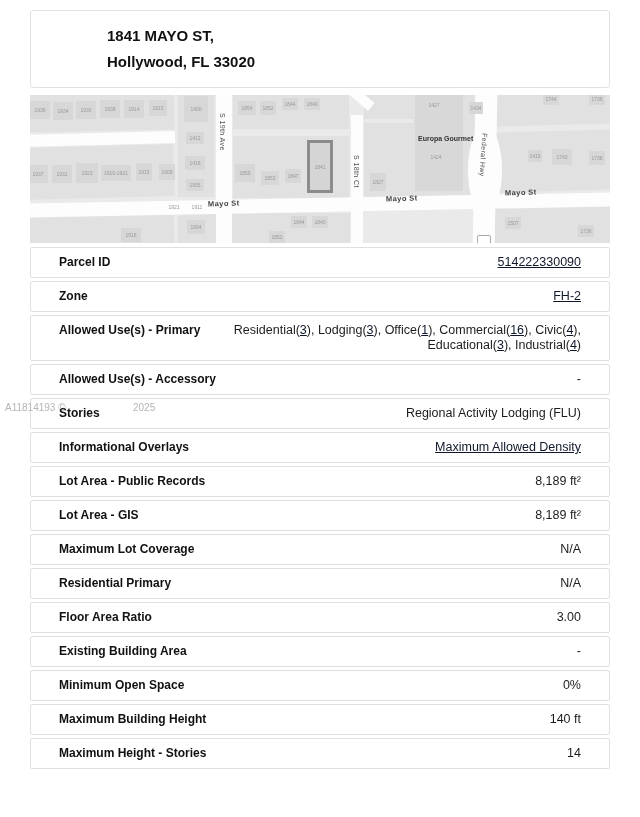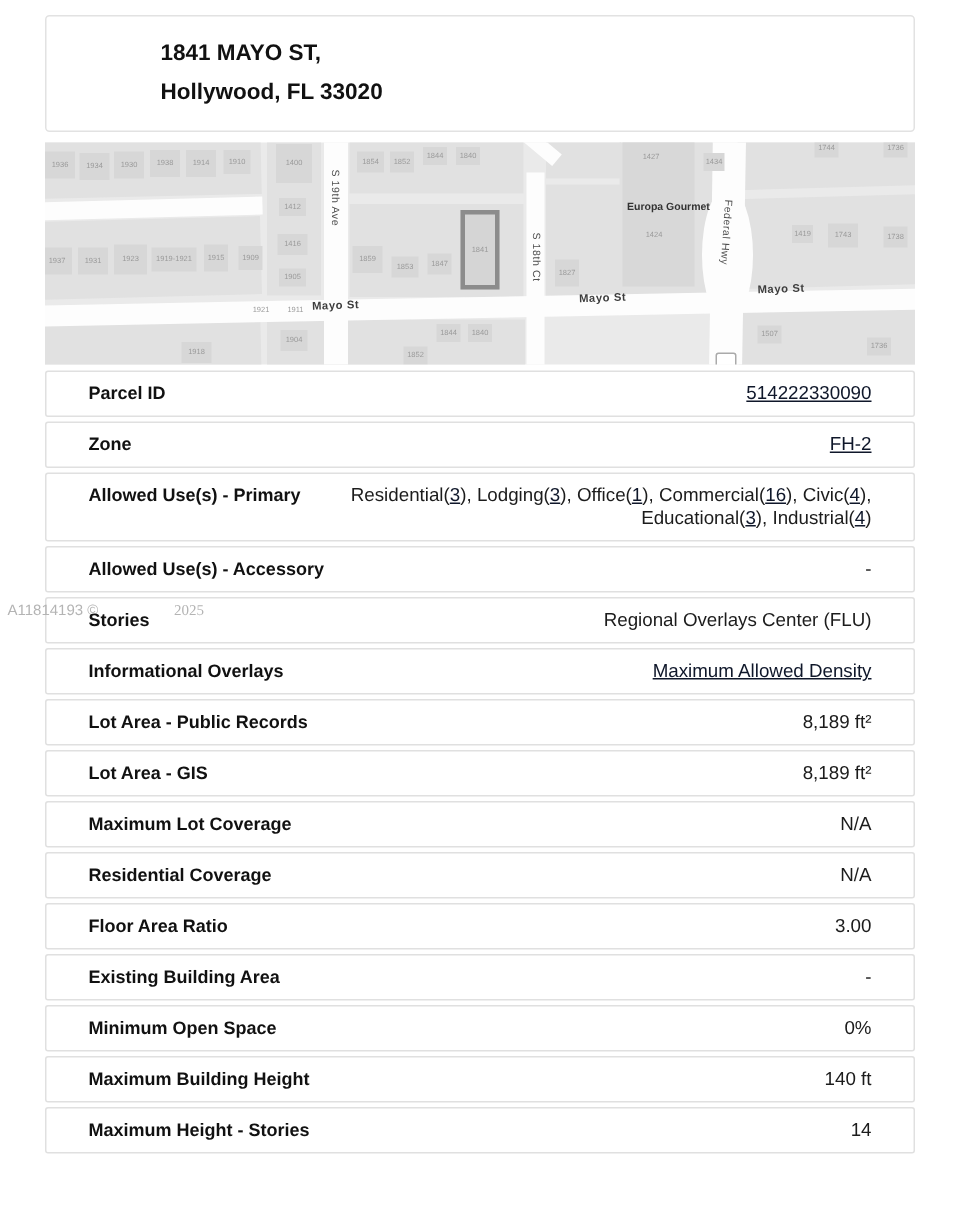--- a/index.html
+++ b/index.html
@@ -236,21 +236,21 @@
     <div class="row-value"><span class="seg">Residential(</span><span class="seg lnk">3</span><span class="seg">), Lodging(</span><span class="seg lnk">3</span><span class="seg">), Office(</span><span class="seg lnk">1</span><span class="seg">), Commercial(</span><span class="seg lnk">16</span><span class="seg">), Civic(</span><span class="seg lnk">4</span><span class="seg">), Educational(</span><span class="seg lnk">3</span><span class="seg">), Industrial(</span><span class="seg lnk">4</span><span class="seg">)</span></div>
   </div>
 
   <div class="row">
     <div class="row-label">Allowed Use(s) - Accessory</div>
     <div class="row-value">-</div>
   </div>
 
   <div class="row">
     <div class="row-label">Stories</div>
-    <div class="row-value">Regional Overlays Center (FLU)</div>
+    <div class="row-value">Regional Activity Lodging (FLU)</div>
   </div>
 
   <div class="row">
     <div class="row-label">Informational Overlays</div>
     <div class="row-value lnk">Maximum Allowed Density</div>
   </div>
 
   <div class="row">
     <div class="row-label">Lot Area - Public Records</div>
     <div class="row-value">8,189 ft²</div>
@@ -260,21 +260,21 @@
     <div class="row-label">Lot Area - GIS</div>
     <div class="row-value">8,189 ft²</div>
   </div>
 
   <div class="row">
     <div class="row-label">Maximum Lot Coverage</div>
     <div class="row-value">N/A</div>
   </div>
 
   <div class="row">
-    <div class="row-label">Residential Coverage</div>
+    <div class="row-label">Residential Primary</div>
     <div class="row-value">N/A</div>
   </div>
 
   <div class="row">
     <div class="row-label">Floor Area Ratio</div>
     <div class="row-value">3.00</div>
   </div>
 
   <div class="row">
     <div class="row-label">Existing Building Area</div>
@@ -294,15 +294,15 @@
 
   <div class="row">
     <div class="row-label">Maximum Height - Stories</div>
     <div class="row-value">14</div>
   </div>
 </div>
   </div>
 
   <div class="wm">
     <span style="position:absolute;left:5px;top:0;">A11814193 ©</span>
-    <span style="position:absolute;left:116px;top:0;font-family:Liberation Serif, serif;">2025</span>
+    <span style="position:absolute;left:133px;top:0;">2025</span>
   </div>
 </div>
 
 </body></html>

